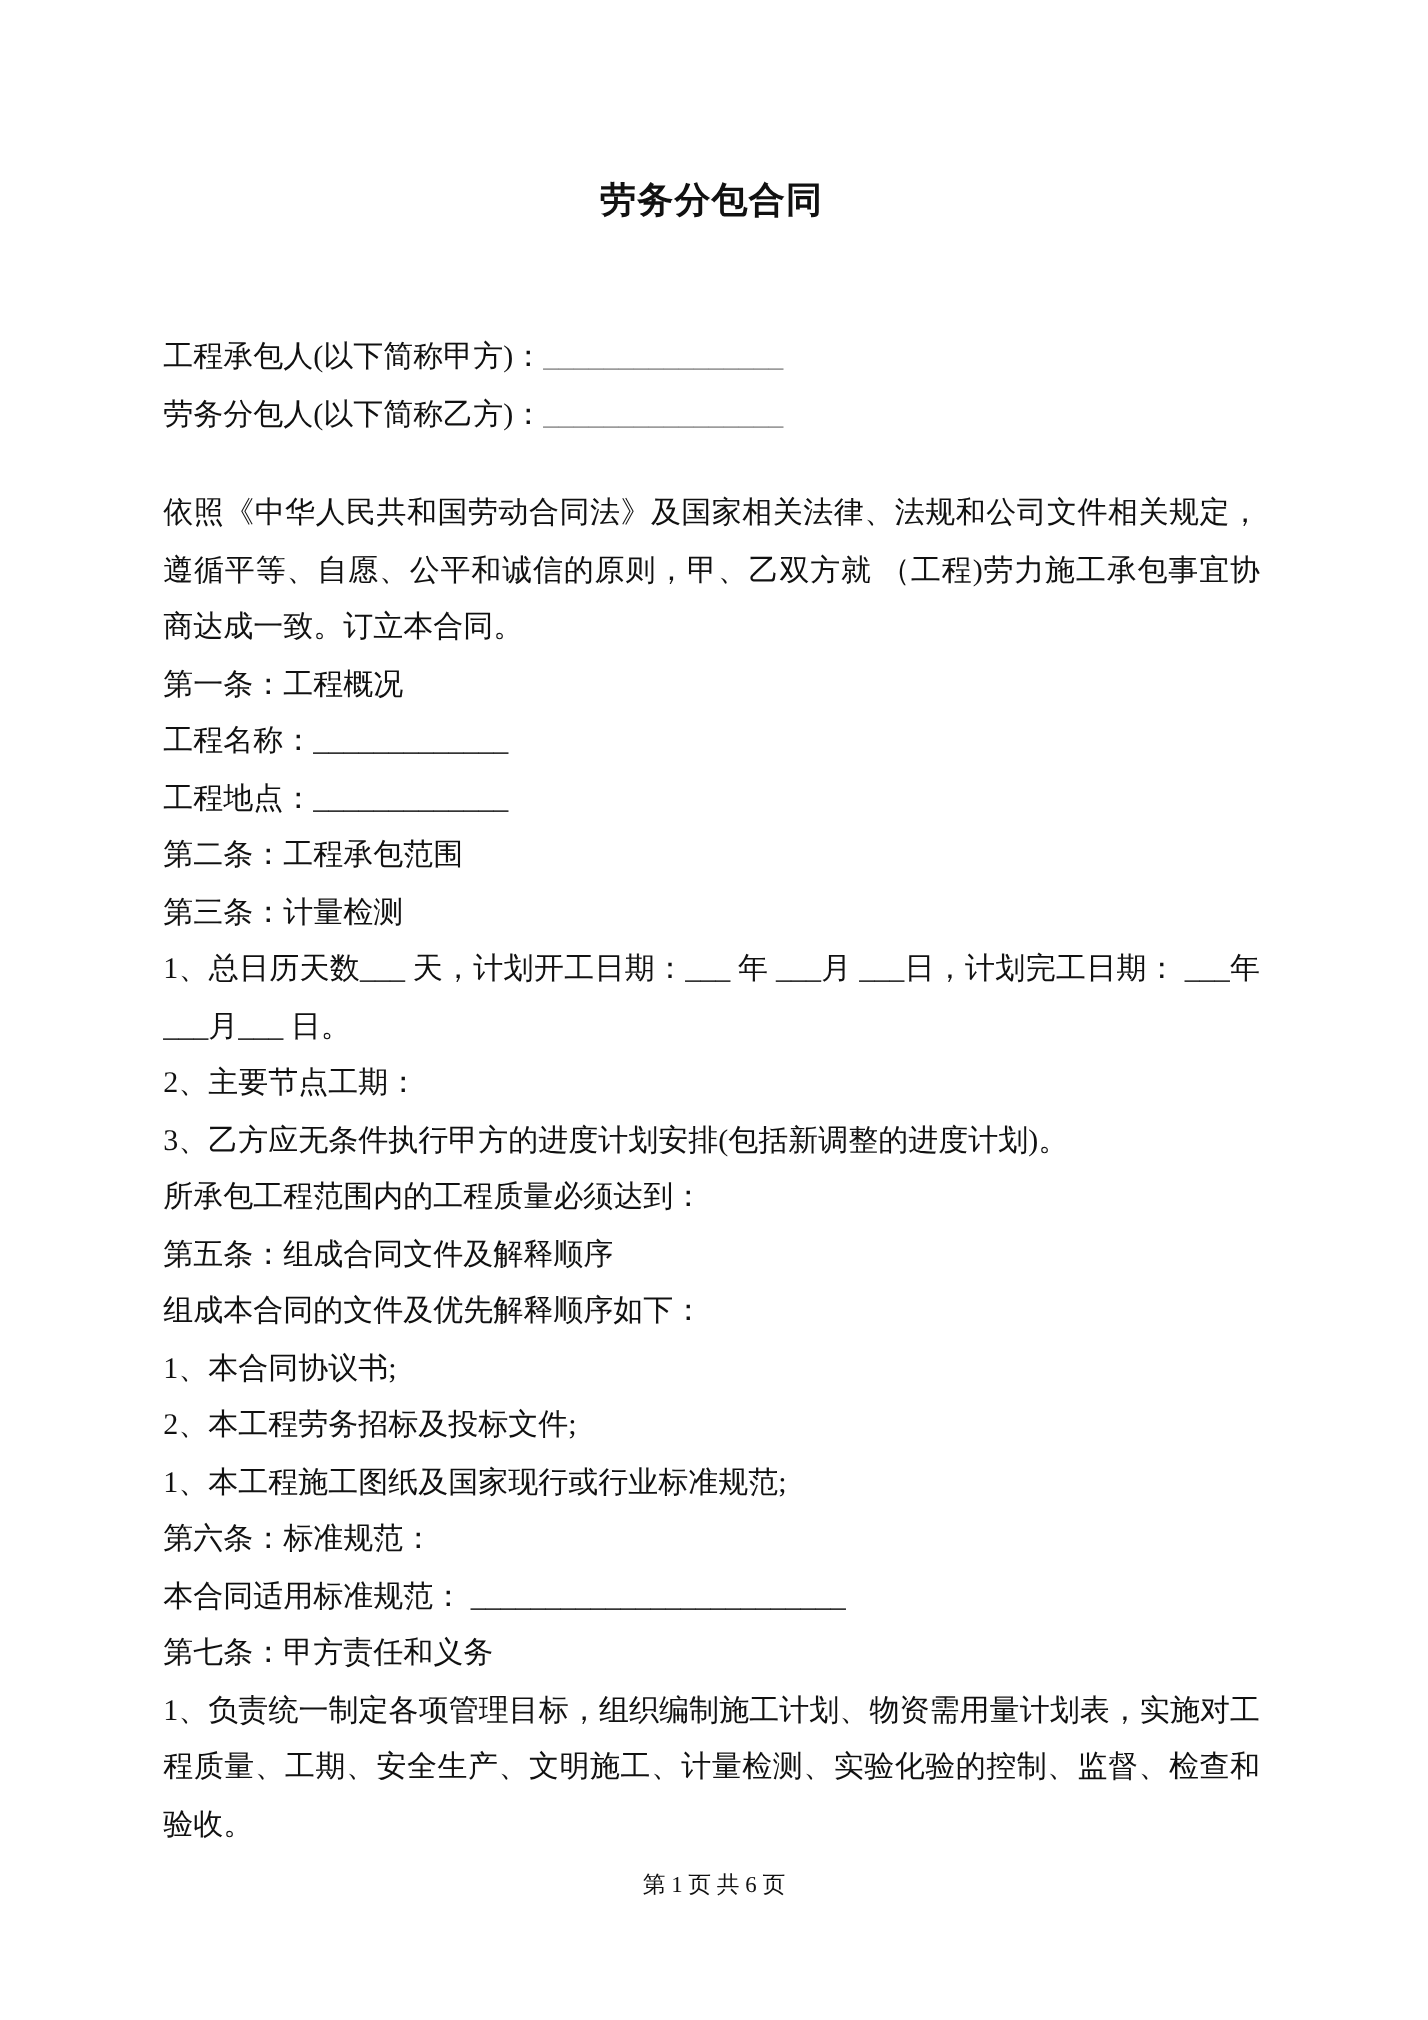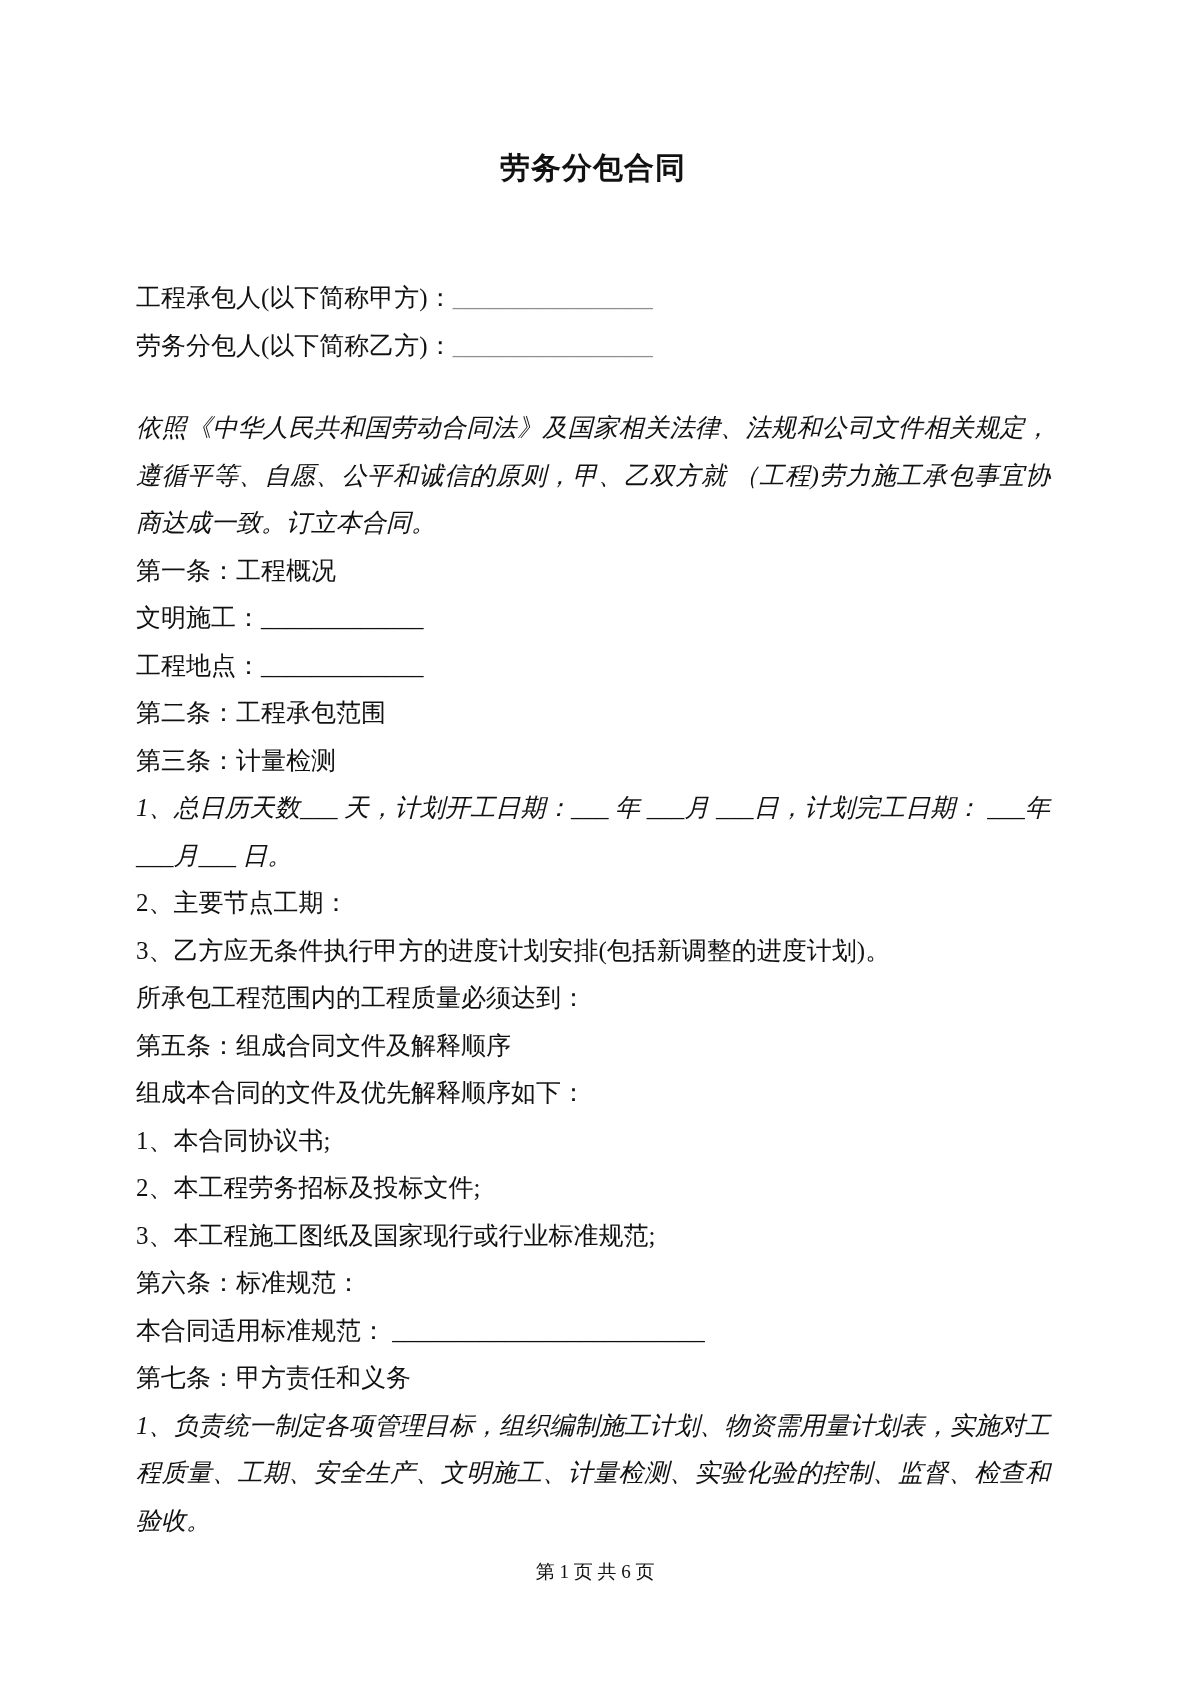--- a/index.html
+++ b/index.html
@@ -38,21 +38,20 @@
     margin-top: 35px;
   }
   .para {
     margin: 0;
     font-size: 25px;
     line-height: 47.5px;
     white-space: normal;
   }
   .justify {
     text-align: justify;
-    font-style: italic;
   }
   .blank-gray {
     color: #8f8f8f;
     text-align: right;
   }
   .footer {
     position: absolute;
     left: 0;
     right: 0;
     top: 1560px;
@@ -71,33 +70,33 @@
     <h1 class="doc-title">劳务分包合同</h1>
 
     <div class="intro">
       <p class="para"><span>工程承包人(以下简称甲方)：</span><span class="blank-gray">________________</span></p>
       <p class="para"><span>劳务分包人(以下简称乙方)：</span><span class="blank-gray">________________</span></p>
     </div>
 
     <div class="main">
       <p class="para justify">依照《中华人民共和国劳动合同法》及国家相关法律、法规和公司文件相关规定，遵循平等、自愿、公平和诚信的原则，甲、乙双方就 （工程)劳力施工承包事宜协商达成一致。订立本合同。</p>
       <p class="para">第一条：工程概况</p>
-      <p class="para">文明施工：_____________</p>
+      <p class="para">工程名称：_____________</p>
       <p class="para">工程地点：_____________</p>
       <p class="para">第二条：工程承包范围</p>
       <p class="para">第三条：计量检测</p>
       <p class="para justify">1、总日历天数___ 天，计划开工日期：___ 年 ___月 ___日，计划完工日期： ___年 ___月___ 日。</p>
       <p class="para">2、主要节点工期：</p>
       <p class="para">3、乙方应无条件执行甲方的进度计划安排(包括新调整的进度计划)。</p>
       <p class="para">所承包工程范围内的工程质量必须达到：</p>
       <p class="para">第五条：组成合同文件及解释顺序</p>
       <p class="para">组成本合同的文件及优先解释顺序如下：</p>
       <p class="para">1、本合同协议书;</p>
       <p class="para">2、本工程劳务招标及投标文件;</p>
-      <p class="para">3、本工程施工图纸及国家现行或行业标准规范;</p>
+      <p class="para">1、本工程施工图纸及国家现行或行业标准规范;</p>
       <p class="para">第六条：标准规范：</p>
       <p class="para">本合同适用标准规范： _________________________</p>
       <p class="para">第七条：甲方责任和义务</p>
       <p class="para justify">1、负责统一制定各项管理目标，组织编制施工计划、物资需用量计划表，实施对工程质量、工期、安全生产、文明施工、计量检测、实验化验的控制、监督、检查和验收。</p>
     </div>
 
   </div>
 
   <div class="footer">
     <span>第 1 页 共 6 页</span>

